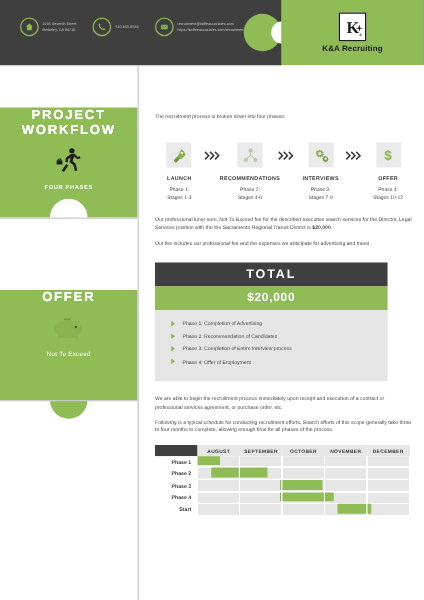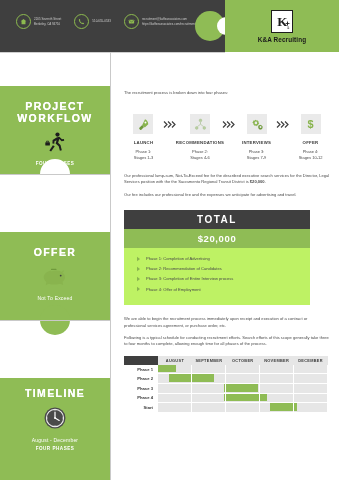--- a/index.html
+++ b/index.html
@@ -32,21 +32,21 @@
             background:#fff;}
   .hdr-rule{position:absolute;left:0;top:52px;width:225px;height:1px;background:#cfcfcf;}
 
   
   .gpanel{position:absolute;left:0;width:110px;background:#8fbc55;
           display:flex;flex-direction:column;align-items:center;}
   .g1{top:86px;height:88px;}
   .g2{top:232px;height:88px;}
   .g3{top:378px;height:102px;}
   .g-title{font-family:"Liberation Sans",sans-serif;font-weight:700;font-size:10.5px;
-           letter-spacing:1.4px;color:#ffffff;text-align:center;line-height:12px;margin-top:14px;
+           letter-spacing:1.4px;color:#ffffff;text-align:center;line-height:12px;
            text-shadow:0 0 0 #fff;}
   .g-title.small{margin-top:9px;}
   .g-ico{margin-top:6px;height:26px;display:flex;align-items:center;justify-content:center;}
   .g-sub{font-size:4.6px;font-weight:700;letter-spacing:.5px;color:#ffffff;margin-top:5px;text-align:center;line-height:6.5px;}
   .g-sub .reg{font-weight:400;letter-spacing:.2px;font-size:5px;}
   .bubble{position:absolute;left:40px;width:30px;height:30px;border-radius:50%;background:#ffffff;}
   .b1{top:159px;}
   .bubble-g{position:absolute;left:40px;width:30px;height:30px;border-radius:50%;background:#8fbc55;}
   .b2{top:305px;}
   .vline{position:absolute;left:110px;width:1px;background:#c9c9c9;}
@@ -65,21 +65,21 @@
   .flow-box{width:20px;height:20px;background:#eaeaea;display:flex;align-items:center;justify-content:center;}
   .flow-name{font-size:4.3px;font-weight:700;letter-spacing:.25px;color:#3a3a3a;margin-top:6px;text-align:center;line-height:6px;}
   .flow-sub{font-size:4px;line-height:6px;color:#4a4a4a;margin-top:3px;text-align:center;}
   .arrows{width:17px;display:flex;align-items:center;justify-content:center;height:20px;color:#4a4a4a;}
 
   .para{font-size:4.1px;line-height:6.2px;color:#4a4a4a;margin-top:12px;}
   .para b{font-weight:700;}
   .para2{margin-top:7px;}
 
   
-  .totalwrap{margin-top:11px;width:186px;background:#bef264;padding-bottom:9px;}
+  .totalwrap{margin-top:11px;width:186px;background:#e5e5e5;padding-bottom:9px;}
   .total-hd{background:#3f3f3f;color:#fff;text-align:center;font-weight:700;font-size:10px;
             letter-spacing:1.5px;padding:4px 0 4px;}
   .total-amt{background:#8fbc55;color:#fff;text-align:center;font-weight:700;font-size:9.5px;
              letter-spacing:.6px;padding:4px 0 4px;}
   .tlist{padding:8px 0 0 12px;}
   .tli{display:flex;align-items:center;gap:4px;margin-bottom:4.2px;}
   .tli-txt{font-size:4.1px;color:#4a4a4a;line-height:5px;}
 
   .para3{margin-top:11px;}
   .para4{margin-top:6px;}
@@ -180,38 +180,20 @@
         <circle cx="18.7" cy="9.6" r=".9" fill="#3f3f3f"></circle>
         <path d="M20.6 6.6c1-.6 1.5-1.6 1.2-2.3-.9.1-1.9 1-2.2 2z" fill="#89b44e"></path>
         <rect x="9" y="2.8" width="5.5" height="1.3" rx=".6" fill="#6f9a3c"></rect>
       </svg>
     </div>
     <div class="g-sub"><span class="reg">Not To Exceed</span></div>
   </div>
   <div class="bubble-g b2"></div>
   <div class="hline hl2"></div>
 
-  <div class="gpanel g3">
-    <div class="g-title small">TIMELINE</div>
-    <div class="g-ico">
-      <svg width="24" height="24" viewBox="0 0 24 24">
-        <circle cx="12" cy="12" r="10.5" fill="#4a4a4a"></circle>
-        <circle cx="12" cy="12" r="8.6" fill="none" stroke="#eaeaea" stroke-width="1.1"></circle>
-        <path d="M12 12 12 6M12 12 16.2 14.4" stroke="#ffffff" stroke-width="1.2" stroke-linecap="round"></path>
-        <circle cx="12" cy="12" r=".9" fill="#ffffff"></circle>
-        <g stroke="#cfcfcf" stroke-width=".7">
-          <path d="M12 3.6v1.4M12 19v1.4M3.6 12h1.4M19 12h1.4"></path>
-        </g>
-      </svg>
-    </div>
-    <div class="g-sub" style="margin-top:6px">
-      <span class="reg" style="display:block">August - December</span>
-      <span style="display:block;margin-top:2px">FOUR PHASES</span>
-    </div>
-  </div>
 
   <div class="vline vl1"></div>
 
   <div class="content">
 
     <div class="lead">The recruitment process is broken down into four phases:</div>
 
     <div class="flow">
 
       <div class="flow-col">

